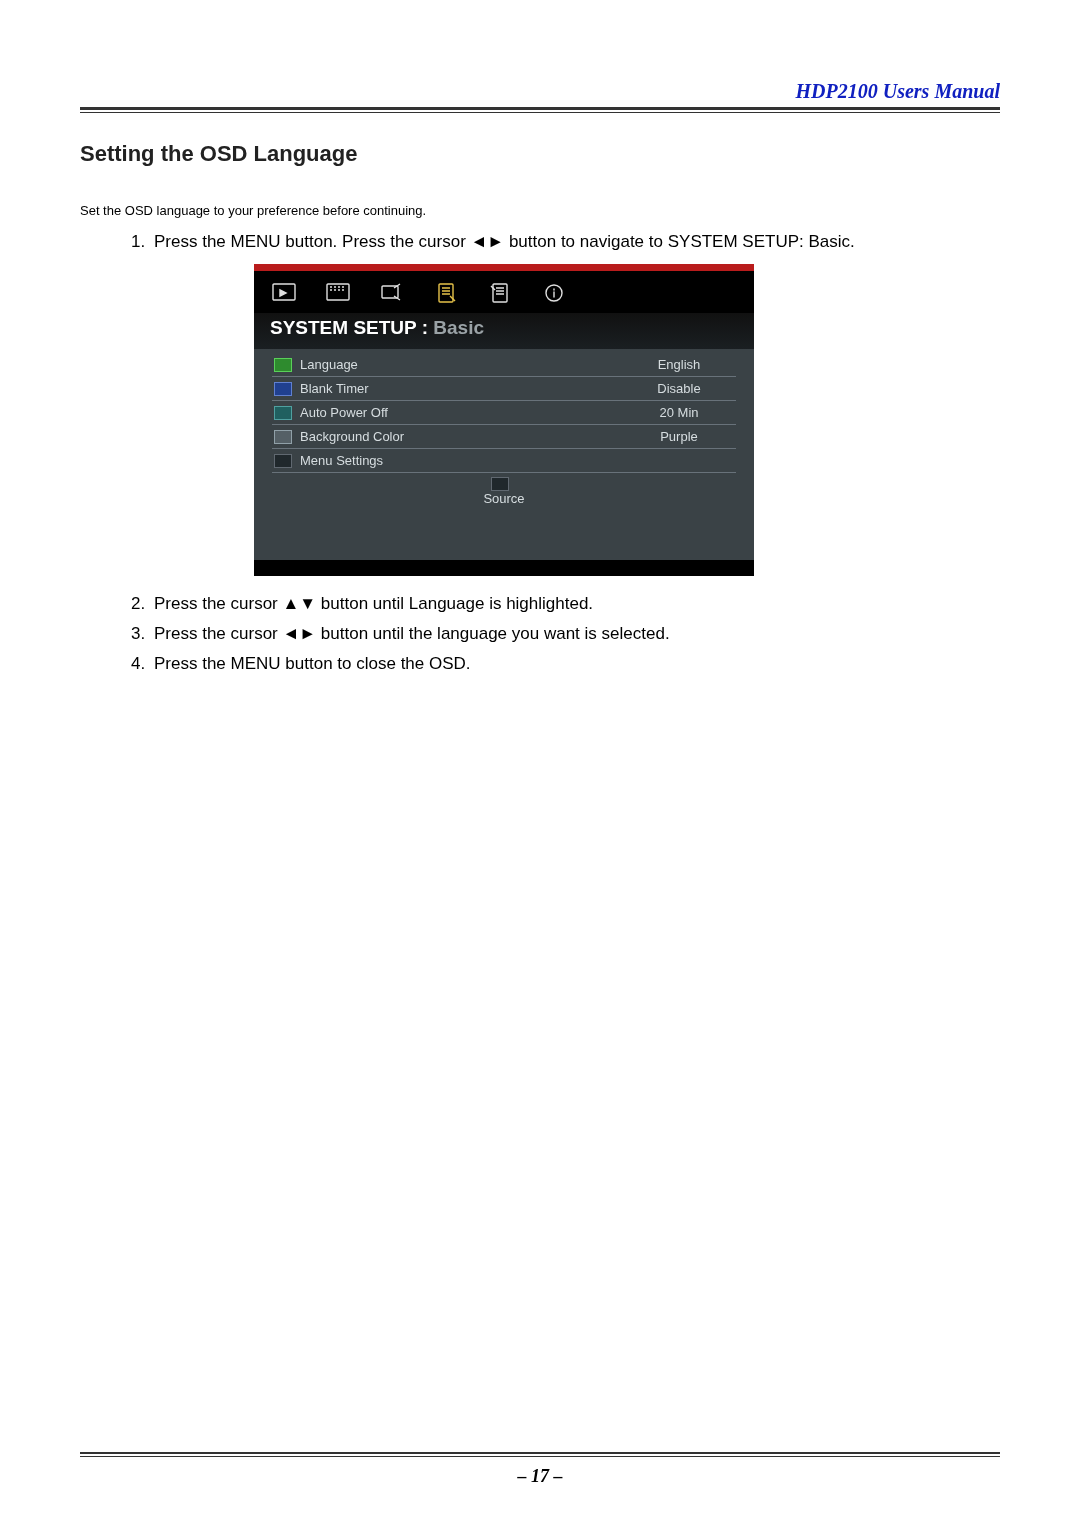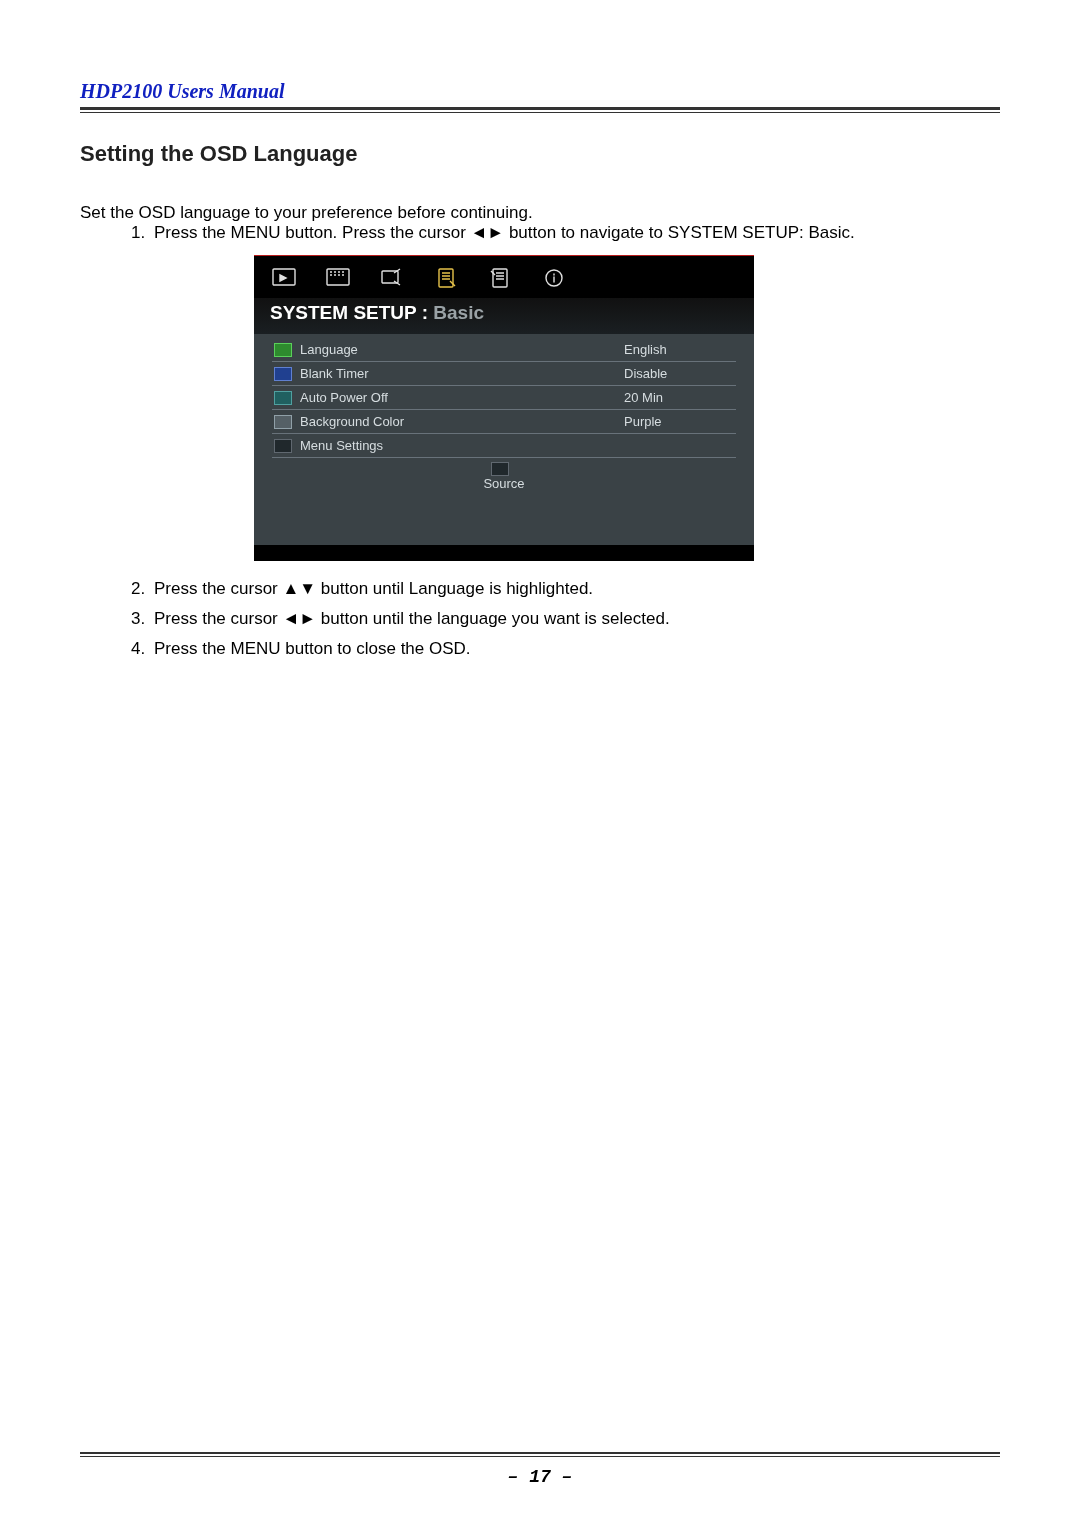--- a/index.html
+++ b/index.html
@@ -6,59 +6,60 @@
   body {
     background: #fff;
     font-family: Arial, Helvetica, sans-serif;
     color: #000;
     width: 1080px;
     height: 1527px;
     position: relative;
     padding: 80px 80px 40px 80px;
   }
   .header-title {
+    text-align: right;
     color: #1020c0;
     font-style: italic;
     font-weight: bold;
     font-size: 20px;
     font-family: "Times New Roman", serif;
     padding-bottom: 4px;
   }
   .header-rule {
     border-top: 3px solid #333;
     border-bottom: 1px solid #333;
     height: 6px;
     margin-bottom: 28px;
   }
   .section-heading {
     font-size: 22px;
     font-weight: bold;
     color: #222;
     margin-bottom: 36px;
   }
   .intro {
-    font-size: 17px;
-    margin-bottom: 0;
+    font-size: 13px;
+    margin-bottom: 14px;
   }
   ol.steps {
     list-style: decimal;
     margin-left: 70px;
     font-size: 17px;
   }
   ol.steps li {
     margin-bottom: 10px;
     padding-left: 4px;
   }
   ol.steps li .b { font-weight: normal; }
 
   .osd {
     width: 500px;
     margin: 12px 0 18px 100px;
     background: #000;
-    border-top: 1px solid #b91c1c;
+    border-top: 7px solid #b91c1c;
     font-family: Arial, sans-serif;
     color: #d8dde0;
   }
   .osd-tabs {
     display: flex;
     gap: 22px;
     padding: 10px 14px 8px 14px;
     align-items: center;
   }
   .osd-tab {
@@ -88,21 +89,21 @@
     border-bottom: 1px solid #68727a;
     color: #d6dde0;
   }
   .osd-row.noborder { border-bottom: none; flex-direction: column; }
   .osd-icon {
     width: 18px; height: 14px;
     margin-right: 8px;
     display: inline-block;
   }
   .osd-label { flex: 1; }
-  .osd-value { text-align: left; min-width: 110px; }
+  .osd-value { text-align: center; min-width: 110px; }
   .osd-row .green { background: #2e8b2e; border:1px solid #5ad05a;}
   .osd-row .orange { background: #b05010; border:1px solid #e0a060;}
   .osd-row .cyan  { background: #2a7a90; border:1px solid #60c0d8;}
   .osd-row .blue  { background: #204090; border:1px solid #6080d0;}
   .osd-row .teal  { background: #206060; border:1px solid #50a0a0;}
   .osd-row .purple{ background: #603080; border:1px solid #a070c0;}
   .osd-row .gray  { background: #556066; border:1px solid #90a0a8;}
   .osd-row .dark  { background: #20282c; border:1px solid #606870;}
   .osd-footer {
     height: 16px;
@@ -117,21 +118,21 @@
     border-bottom: 1px solid #333;
     height: 5px;
   }
   .page-number {
     position: absolute;
     left: 0; right: 0;
     bottom: 40px;
     text-align: center;
     font-style: italic;
     font-weight: bold;
-    font-family: Liberation Mono, monospace;
+    font-family: Liberation Serif, serif;
     font-size: 18px;
   }
 </style>
 </head>
 <body>
 
 <div class="header-title">HDP2100 Users Manual</div>
 <div class="header-rule"></div>
 
 <div class="section-heading">Setting the OSD Language</div>

